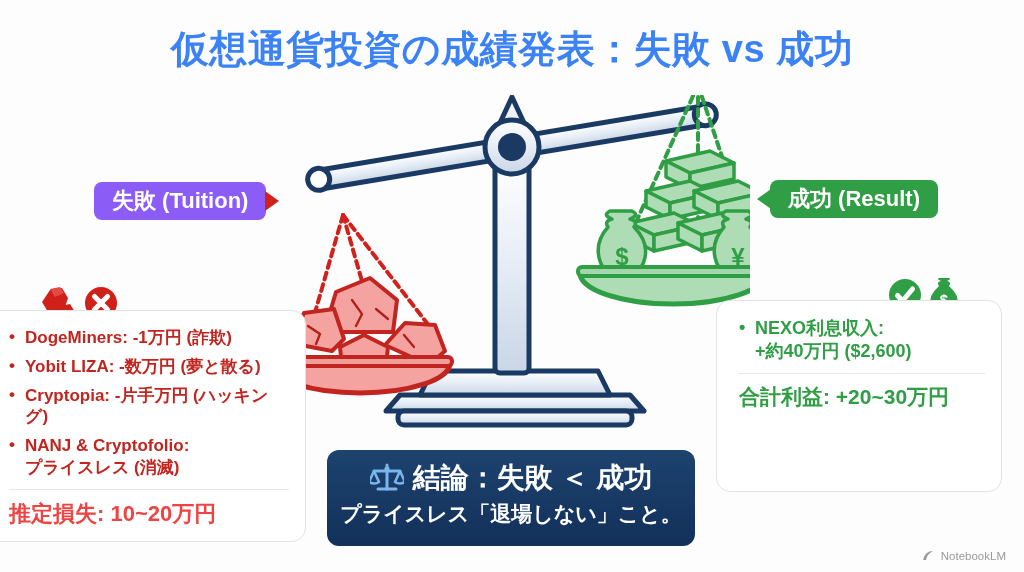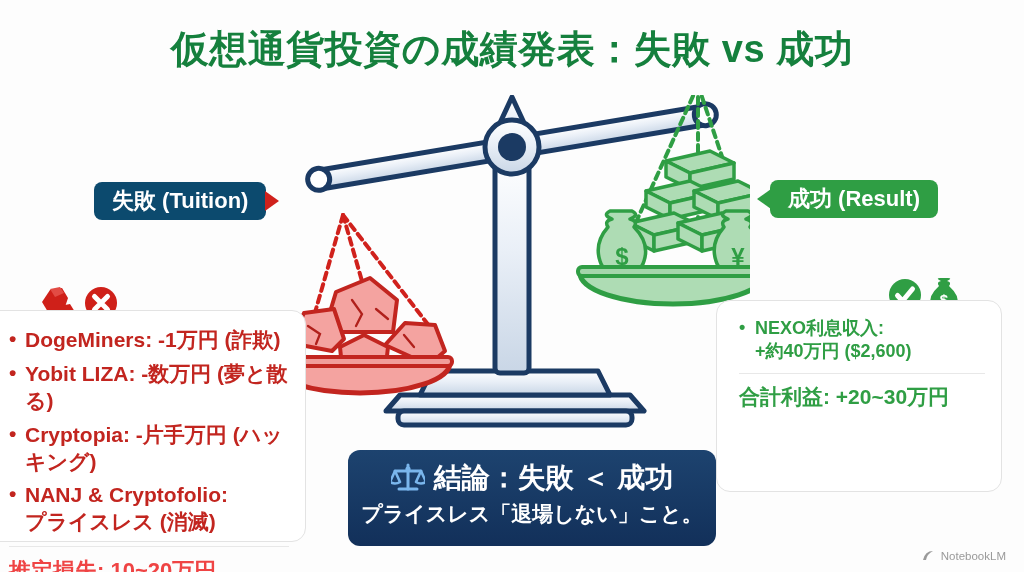--- a/index.html
+++ b/index.html
@@ -18,41 +18,41 @@
 
   
   #title {
     position: absolute;
     top: 24px;
     left: 0;
     width: 1024px;
     text-align: center;
     font-size: 38px;
     font-weight: bold;
-    color: #15803d;
+    color: #3b82f6;
     letter-spacing: 0.5px;
     white-space: nowrap;
   }
 
   
   .badge {
     position: absolute;
     height: 38px;
     line-height: 38px;
     padding: 0 18px;
     border-radius: 8px;
     color: #ffffff;
     font-size: 22px;
     font-weight: bold;
     white-space: nowrap;
   }
   #badge-fail {
     left: 94px;
     top: 182px;
-    background: #0c4a6e;
+    background: #8b5cf6;
   }
   #badge-fail::after {
     content: "";
     position: absolute;
     right: -13px;
     top: 9px;
     width: 0; height: 0;
     border-top: 10px solid transparent;
     border-bottom: 10px solid transparent;
     border-left: 14px solid #d0211c;
@@ -107,21 +107,21 @@
 
   .bullet-list {
     list-style: none;
     margin: 0;
     padding: 0;
   }
   .bullet-list li {
     position: relative;
     padding-left: 16px;
     margin-bottom: 7px;
-    font-size: 21px;
+    font-size: 17px;
     font-weight: bold;
     line-height: 1.28;
     white-space: pre-line;
   }
   .bullet-list li::before {
     content: "\2022";
     position: absolute;
     left: 0;
     top: -1px;
   }
@@ -158,21 +158,20 @@
     top: 450px;
     width: 368px;
     height: 96px;
     background: #173a63;
     background: linear-gradient(180deg,#1d436f 0%,#12305a 100%);
     border-radius: 12px;
     box-sizing: border-box;
     padding: 9px 0 0 0;
     text-align: center;
     color: #ffffff;
-    margin-left: 21px;
   }
   #conclusion-row {
     display: flex;
     align-items: center;
     justify-content: center;
     gap: 9px;
   }
   #conclusion-headline {
     font-size: 28px;
     font-weight: bold;

